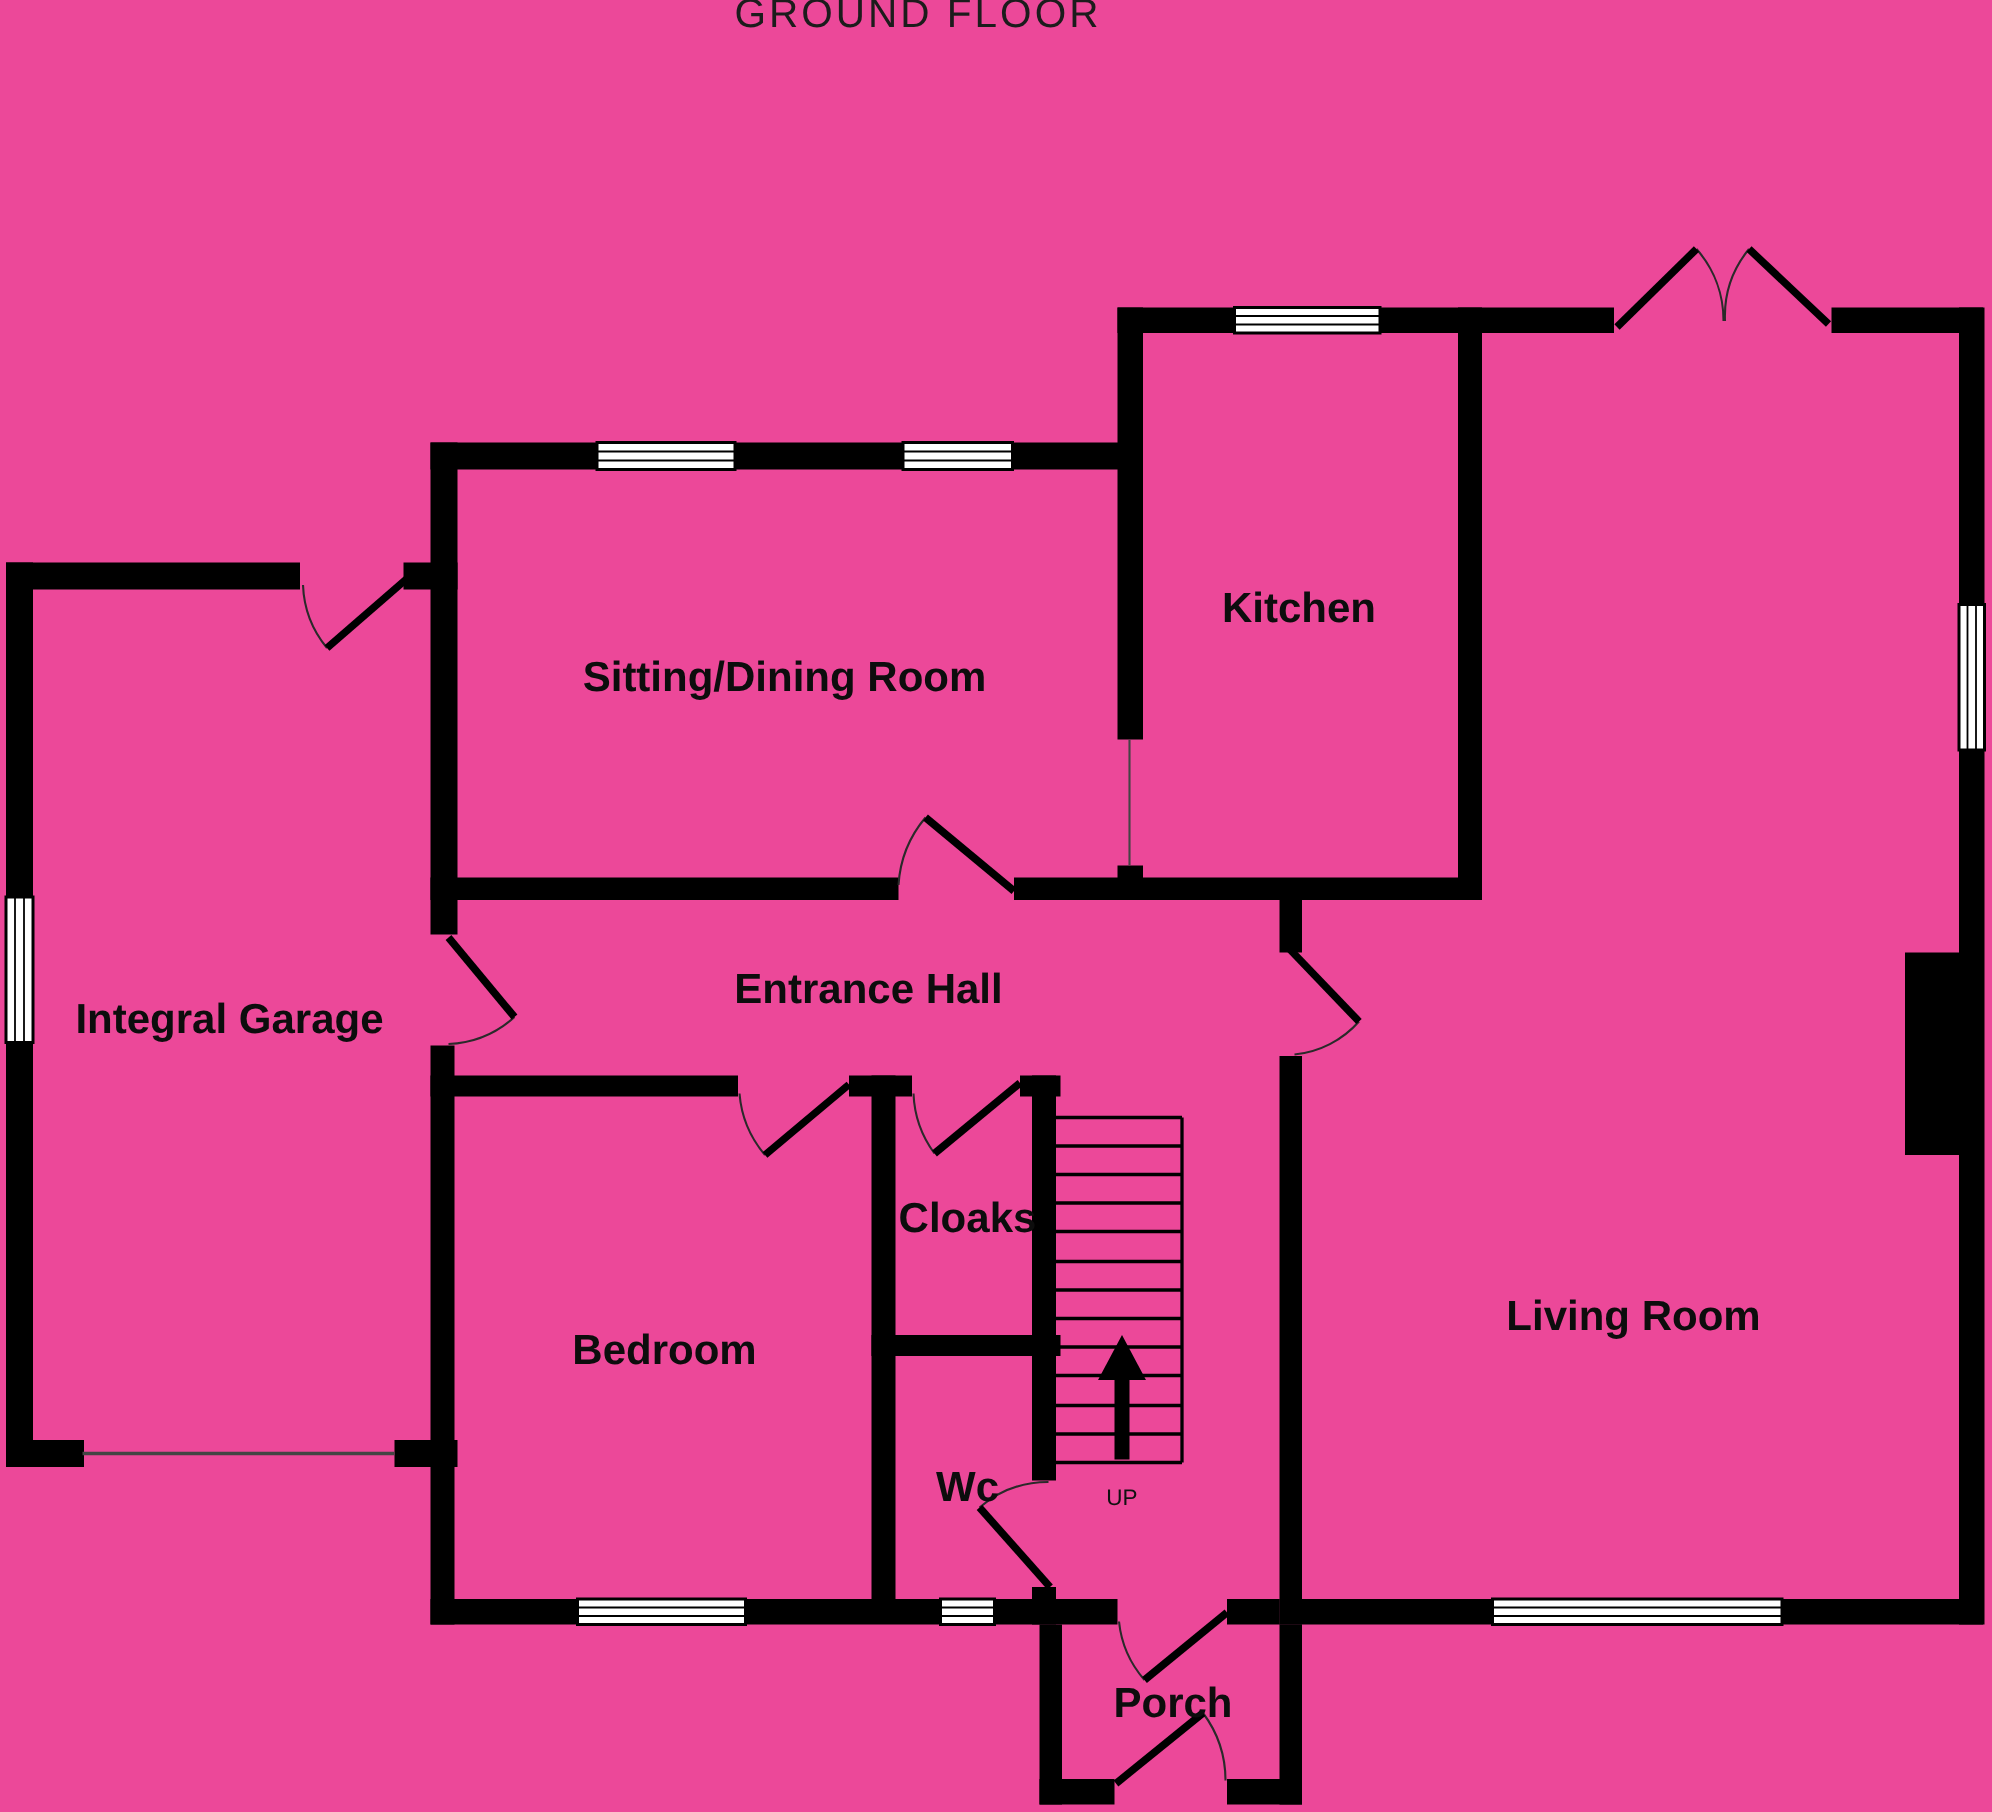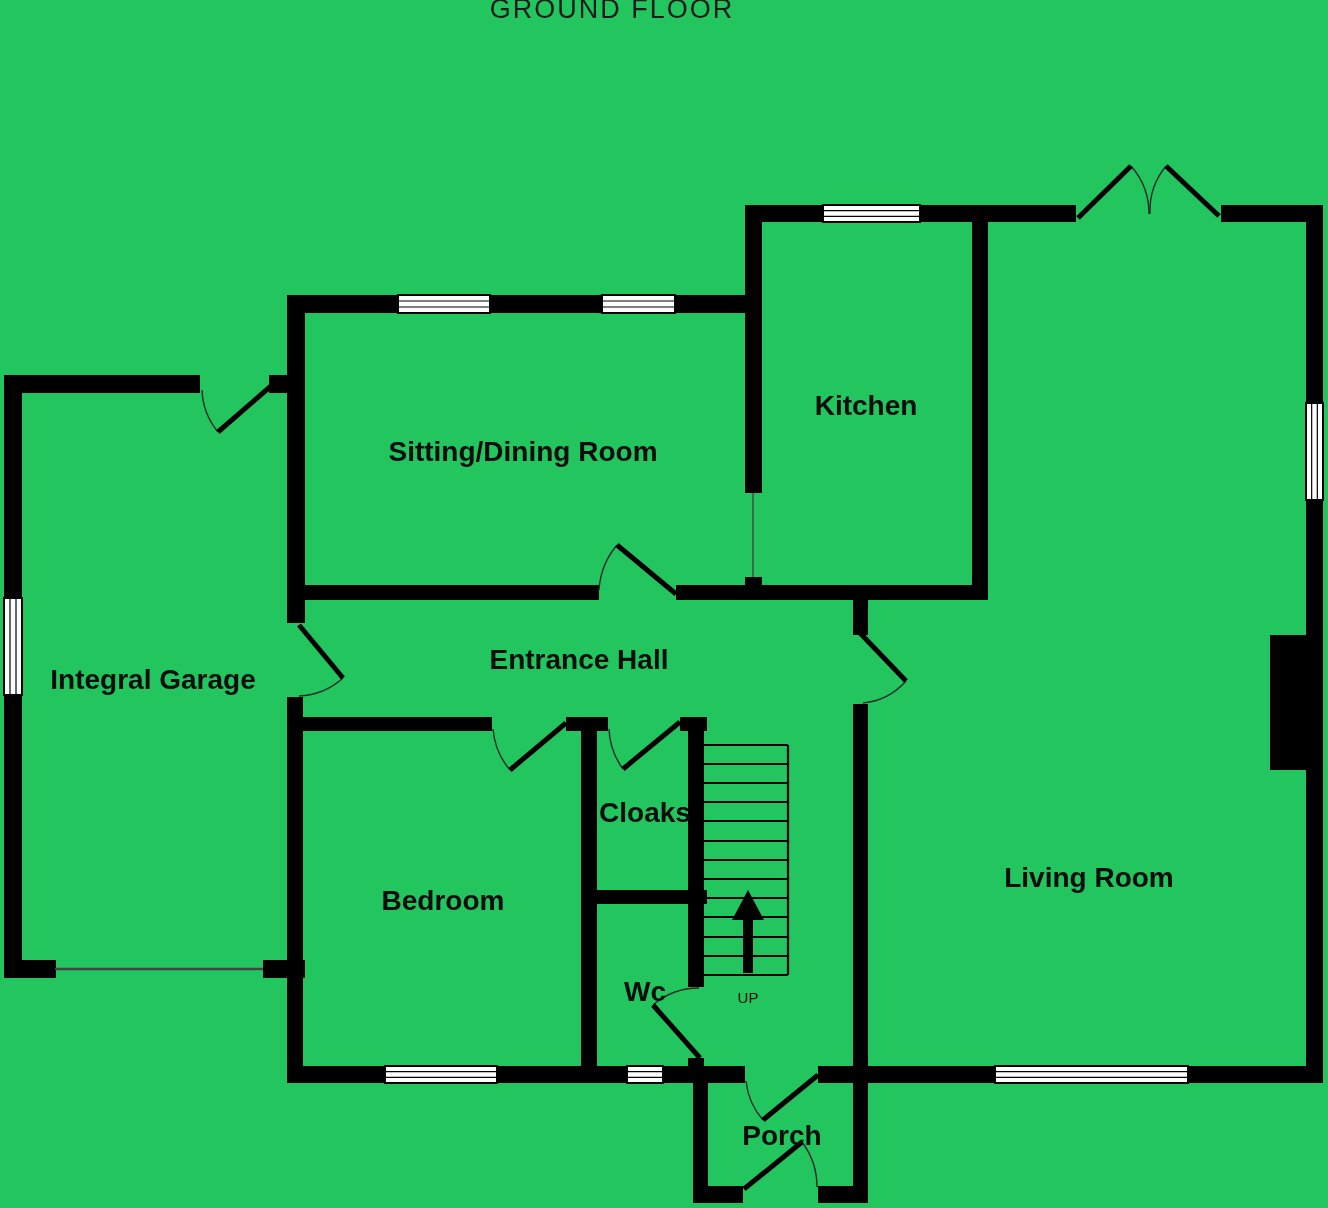--- a/index.html
+++ b/index.html
@@ -1,17 +1,17 @@
 <!DOCTYPE html>
 <html><head>
 <meta charset="utf-8">
 <style>
   html,body{margin:0;padding:0;background:#ffffff;}
   body{font-family:"Liberation Sans","DejaVu Sans",sans-serif;}
-  .page{position:relative;width:1328px;height:1208px;background:#22c55e;overflow:hidden;}
+  .page{position:relative;width:1328px;height:1208px;background:#ec4899;overflow:hidden;}
   .plan-title{
     position:absolute;left:612px;top:-6px;transform:translateX(-50%);
     font-size:27px;font-weight:400;letter-spacing:2px;color:#1c1c1c;white-space:nowrap;
   }
   svg{position:absolute;left:0;top:0;}
   text.room-label{font-family:"Liberation Sans","DejaVu Sans",sans-serif;font-weight:bold;fill:#0d0d0d;}
   text.up-label{font-family:"Liberation Sans","DejaVu Sans",sans-serif;font-weight:400;fill:#111;}
 </style>
 </head>
 <body>

